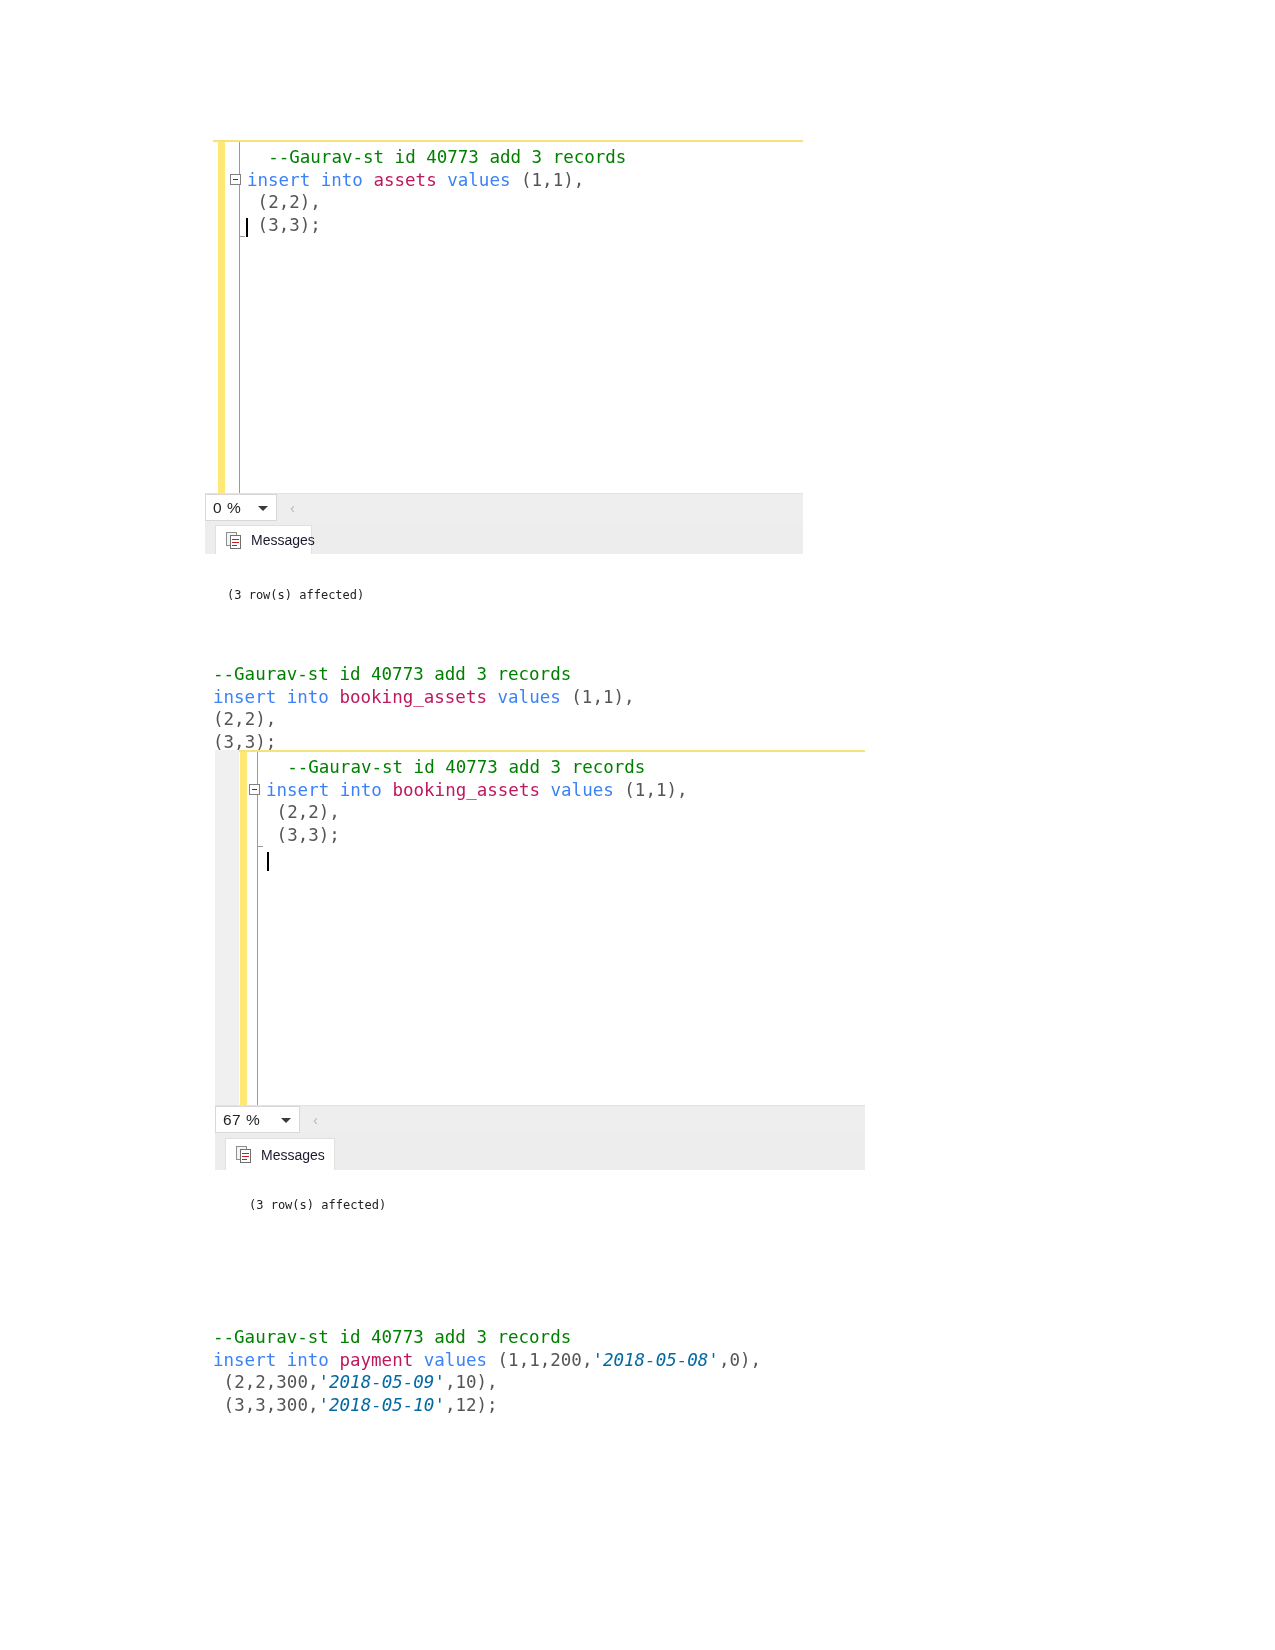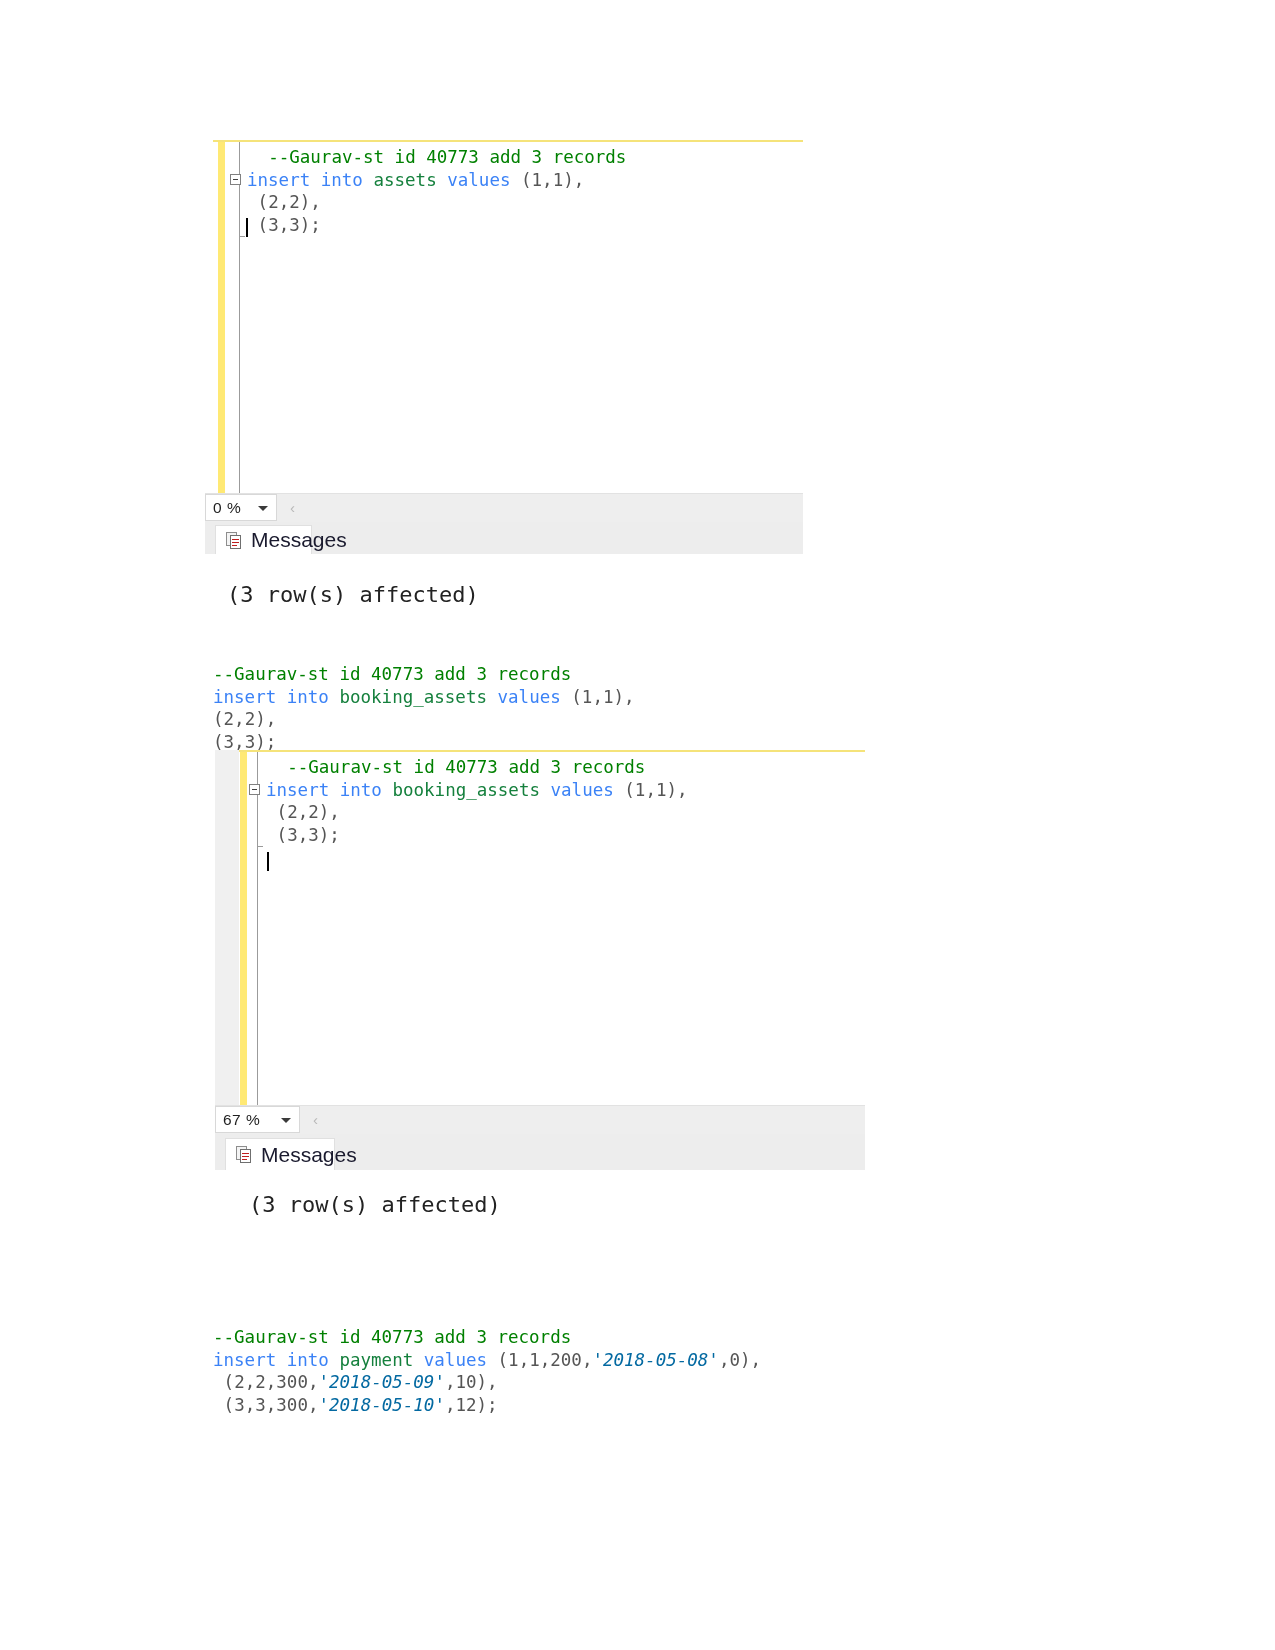--- a/index.html
+++ b/index.html
@@ -23,21 +23,21 @@
     font-size: 17.5px;
     line-height: 22.5px;
     white-space: pre;
     color: #2b2b2b;
   }
   .kw      { color: #3b82f6; }
   .cmt     { color: #008000; }
   .str     { color: #0369a1; font-style: italic; }
   .num     { color: #555555; }
   .punct   { color: #555555; }
-  .ident   { color: #15803d; }
+  .ident   { color: #be185d; }
 
   
   .ssms-panel {
     position: absolute;
     background: #ffffff;
     box-sizing: border-box;
   }
   .ssms-editor {
     position: relative;
     background: #ffffff;
@@ -148,21 +148,21 @@
     background: #ffffff;
     border: 1px solid #e0e0e0;
     border-bottom: none;
     box-sizing: border-box;
     display: flex;
     align-items: center;
     padding: 0 14px 0 10px;
   }
   .tab-label {
     font-family: "Liberation Sans", sans-serif;
-    font-size: 21px;
+    font-size: 14px;
     color: #1a1a2e;
     margin-left: 9px;
     white-space: nowrap;
   }
   .msg-icon { position: relative; width: 16px; height: 17px; flex: 0 0 auto; }
   .msg-icon .sheet-back {
     position: absolute; left: 0; top: 0;
     width: 11px; height: 14px;
     background: #f4f4f4;
     border: 1px solid #8d8d8d;
@@ -178,21 +178,21 @@
   .msg-icon .ln {
     position: absolute;
     height: 1px;
     background: #c02020;
   }
 
   
   .msg-body {
     position: absolute;
     font-family: "DejaVu Sans Mono", monospace;
-    font-size: 22px;
+    font-size: 12px;
     line-height: 22px;
     color: #222222;
     white-space: pre;
   }
 
   
   .plain-block {
     position: absolute;
     white-space: pre;
   }

